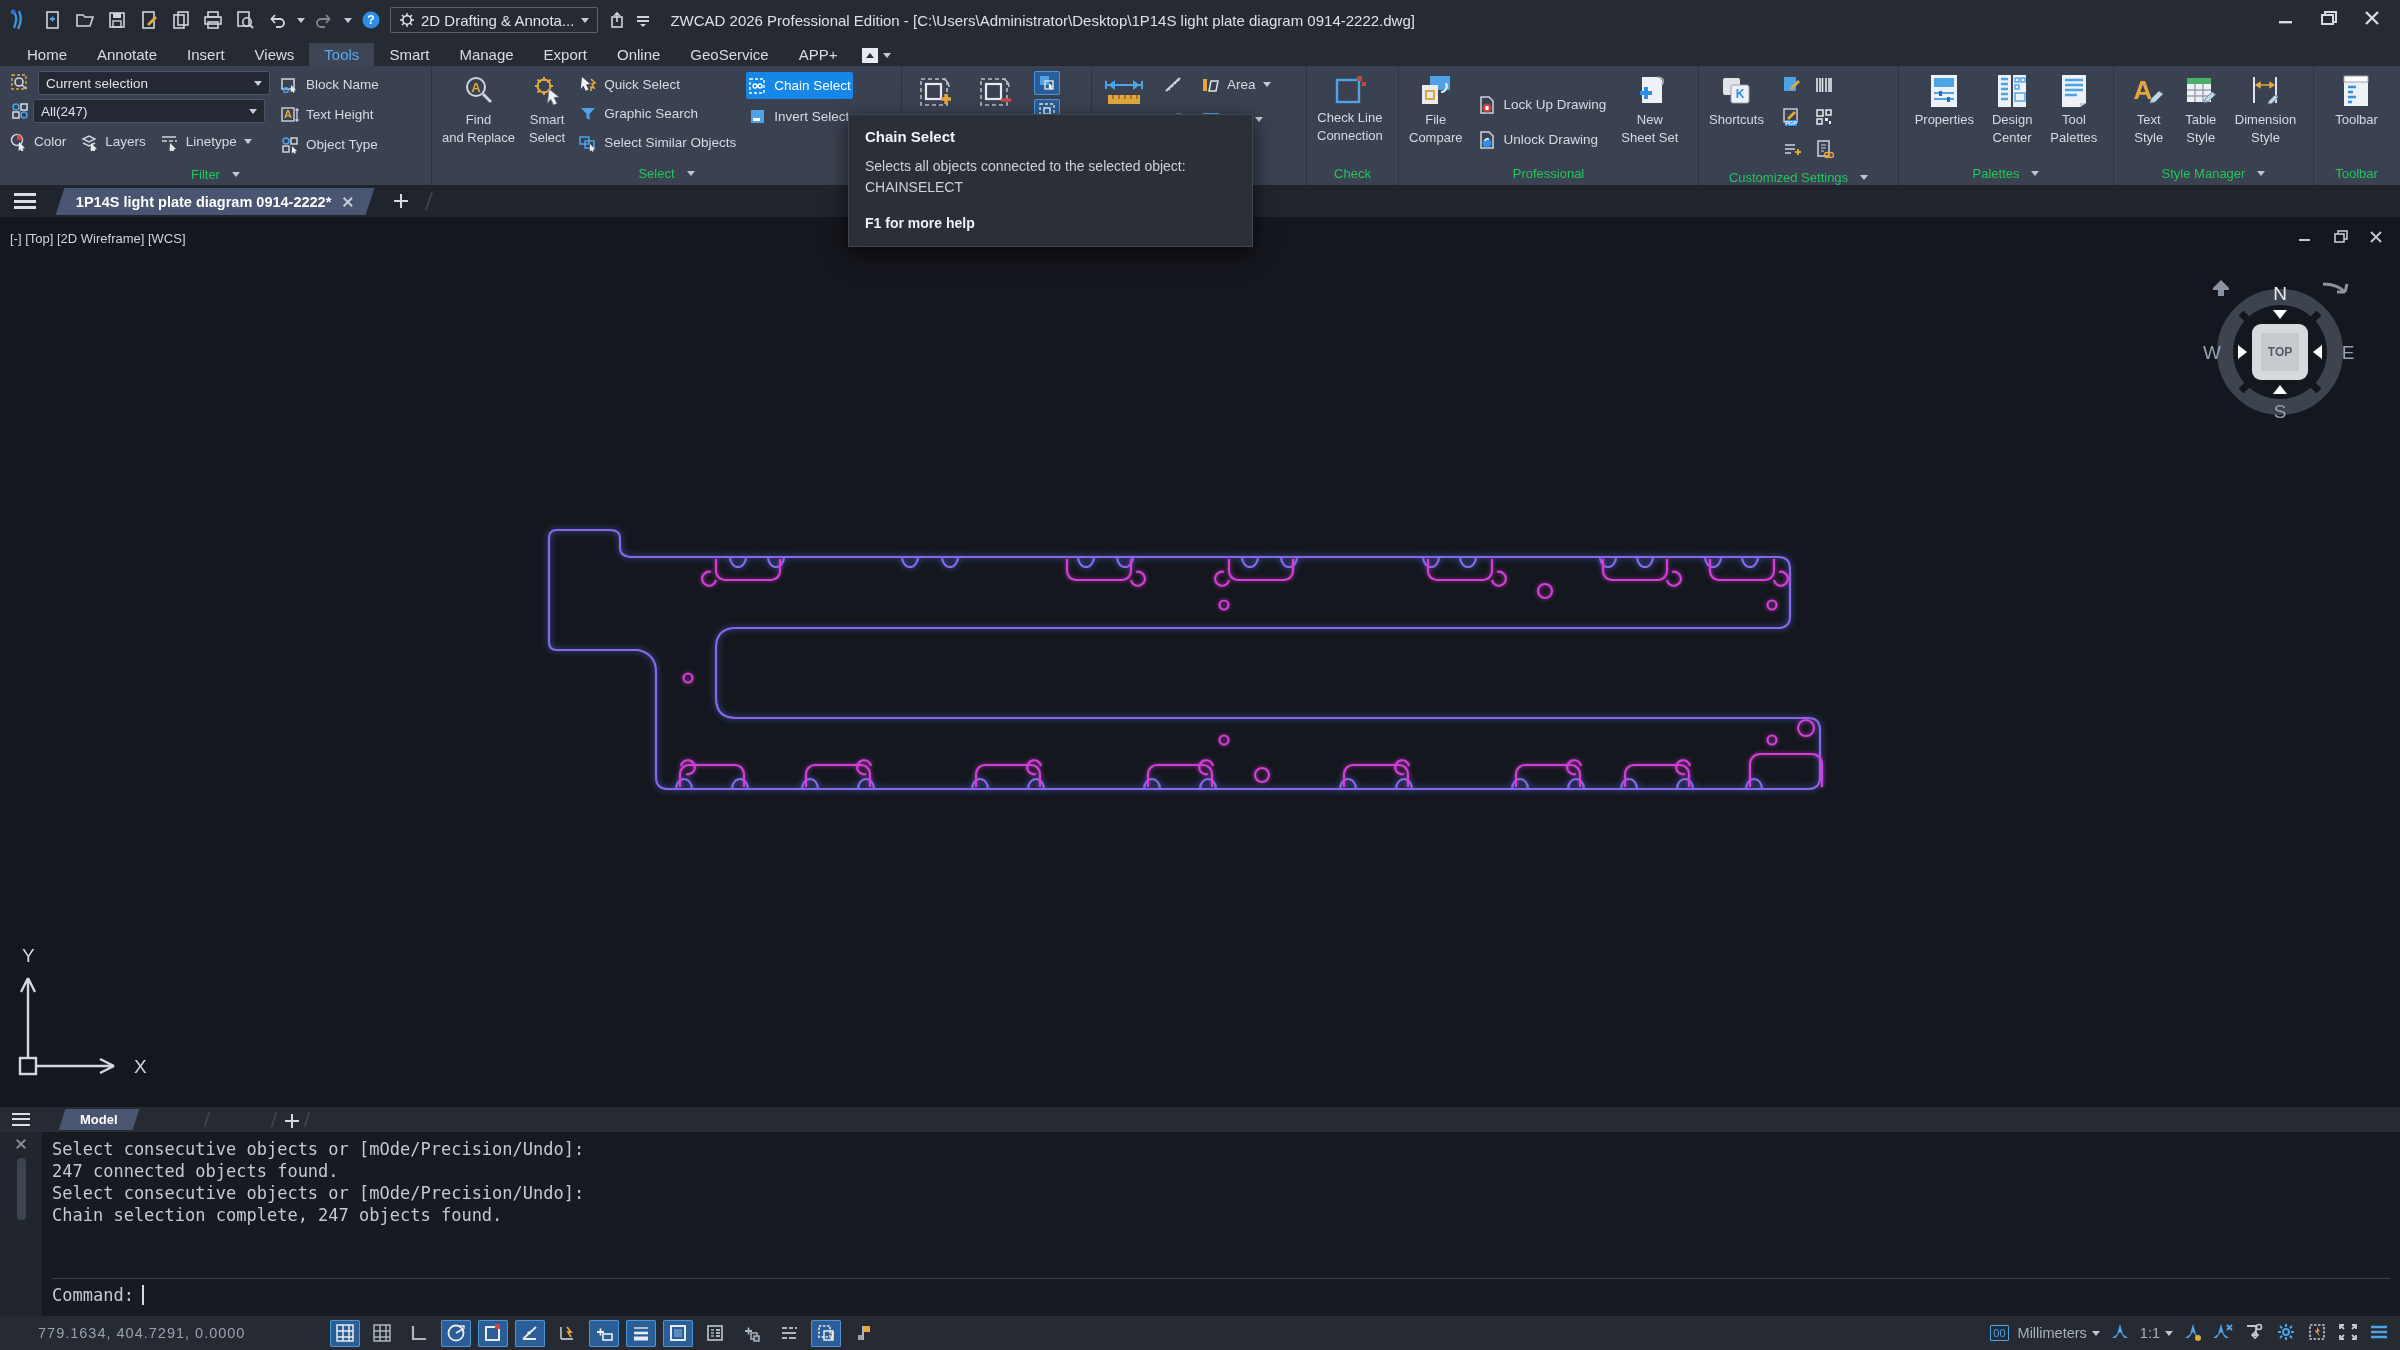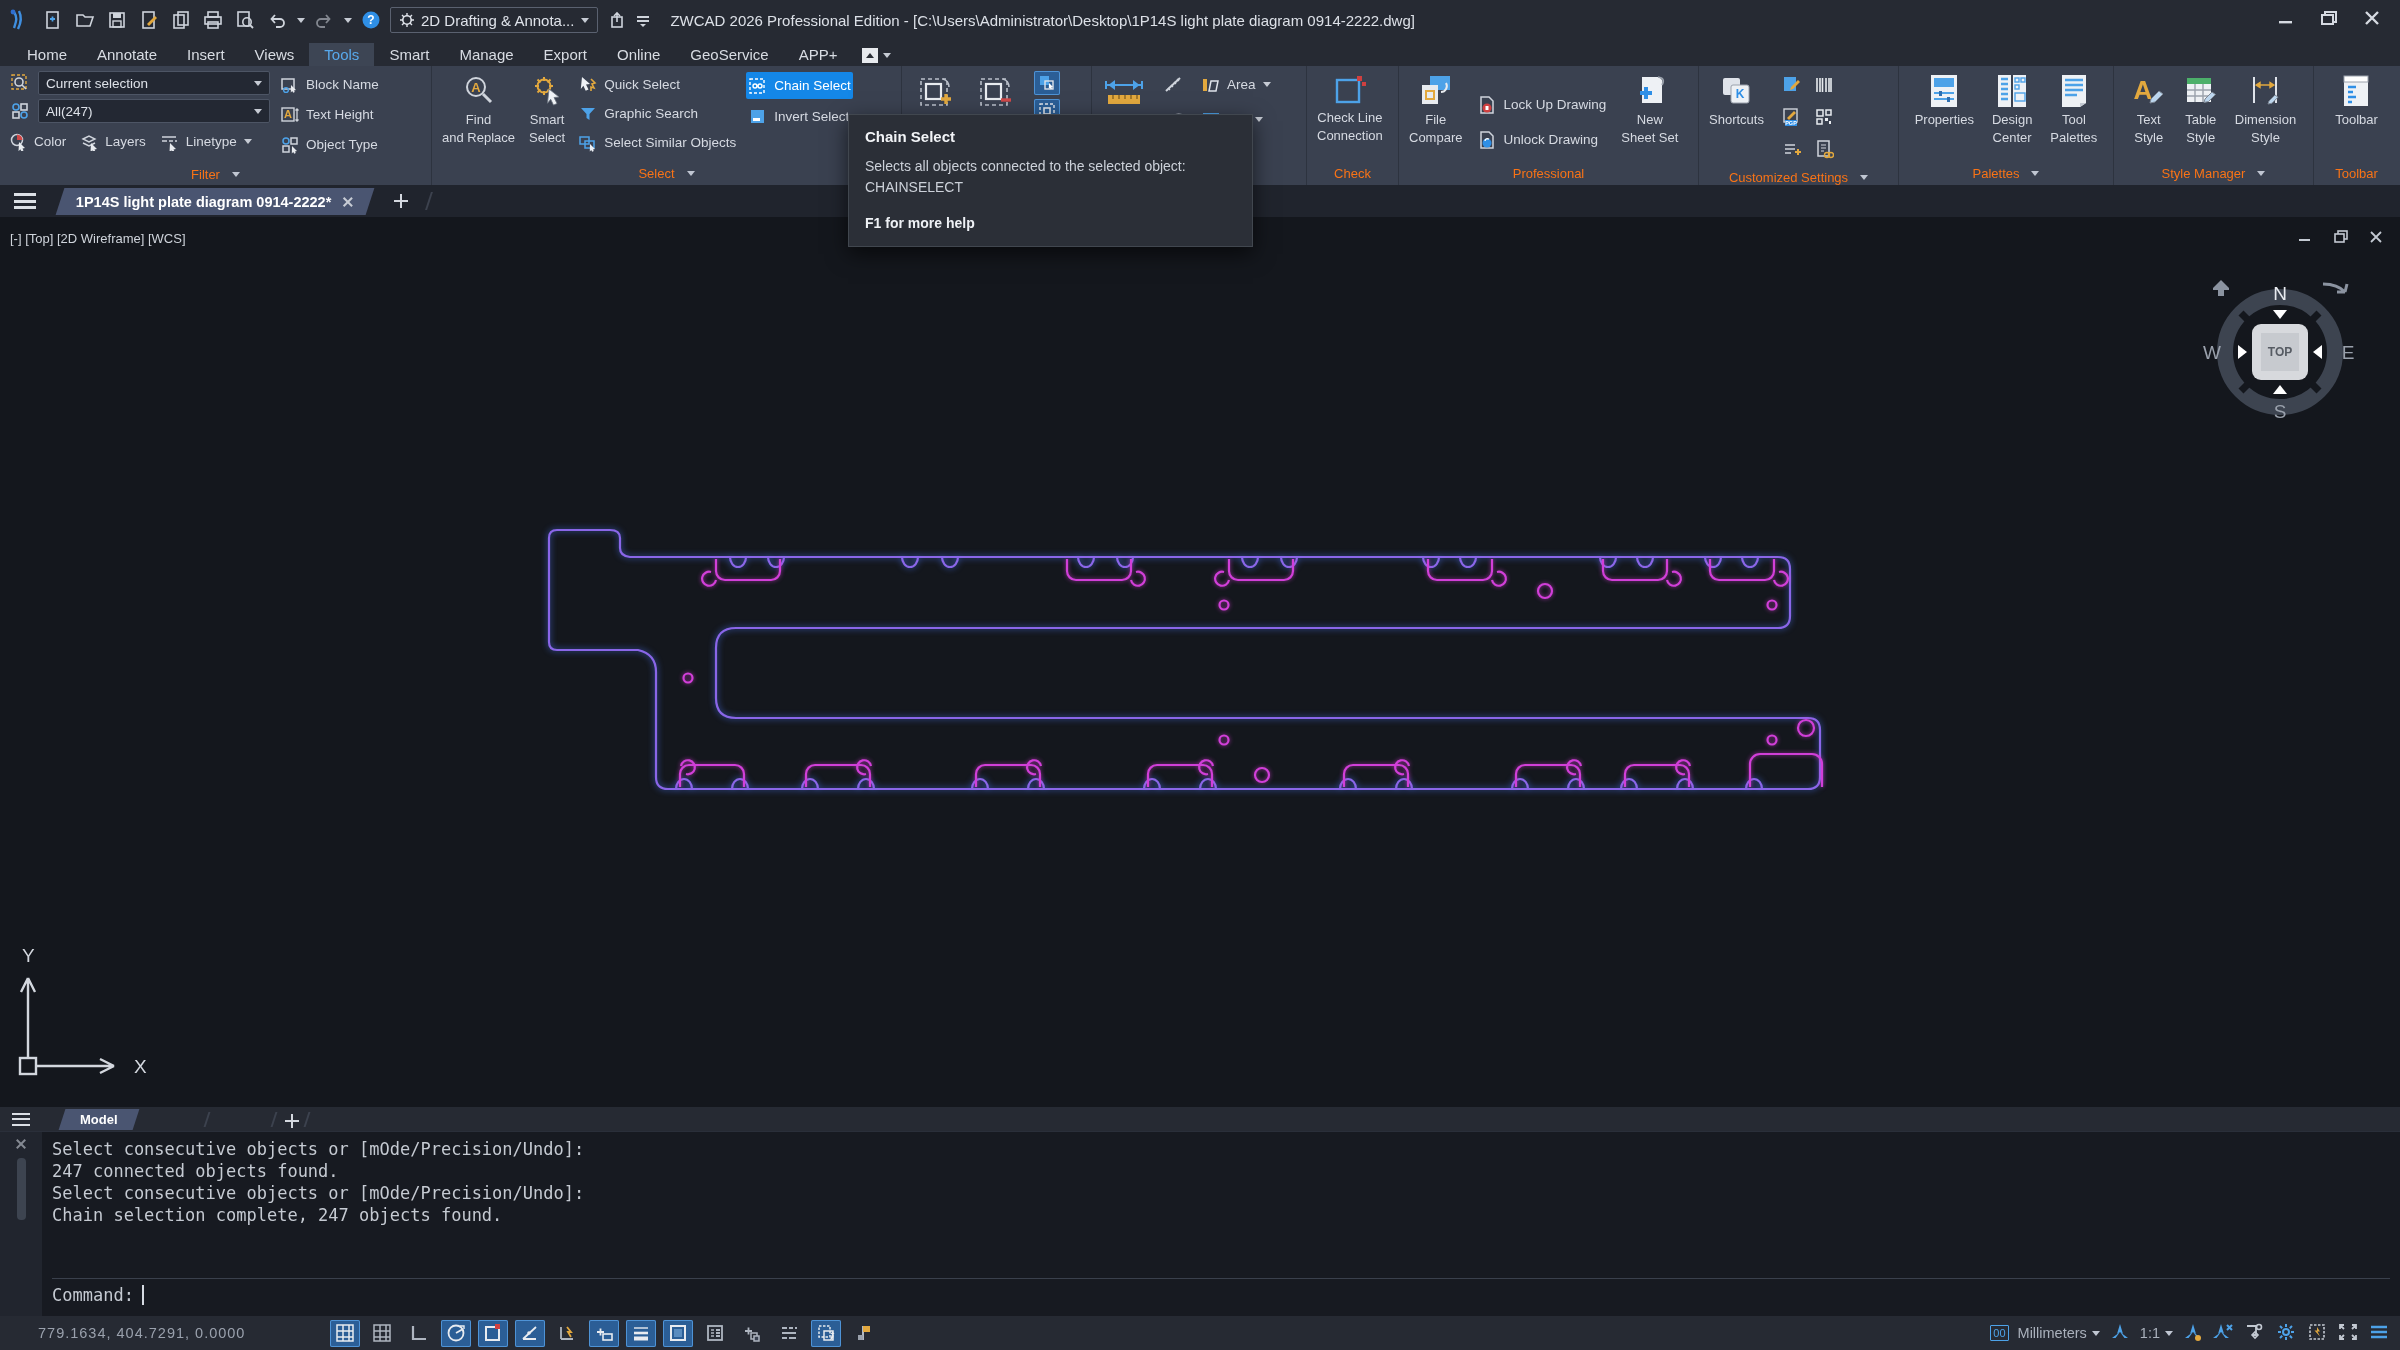--- a/index.html
+++ b/index.html
@@ -20,21 +20,21 @@
   .menubar{height:26px;background:#262a33;display:flex;align-items:flex-end;padding-left:12px;flex:0 0 auto;}
   .menu-item{font-size:15px;color:#d8dce3;padding:3px 15px;cursor:default;}
   .menu-item.active{background:#3d4554;color:#58a9ec;}
   .ribbon-collapse{display:flex;align-items:center;gap:4px;margin-left:10px;padding-bottom:3px;}
   .collapse-box{width:16px;height:15px;background:#e7eaee;display:flex;align-items:center;justify-content:center;}
   .collapse-box .upcar{width:0;height:0;border-left:4px solid transparent;border-right:4px solid transparent;border-bottom:5px solid #2a2e36;}
   
   .ribbon{height:119px;background:#3a4150;display:flex;flex:0 0 auto;}
   .rb-panel{display:flex;flex-direction:column;border-right:1px solid #2d333f;}
   .rb-body{flex:1;display:flex;align-items:flex-start;padding:5px 7px;gap:8px;}
-  .rb-label{height:23px;display:flex;align-items:center;justify-content:center;gap:12px;color:#f97316;font-size:13px;}
+  .rb-label{height:23px;display:flex;align-items:center;justify-content:center;gap:12px;color:#22c55e;font-size:13px;}
   .bigbtn{display:flex;flex-direction:column;align-items:center;gap:3px;font-size:13px;line-height:15px;text-align:center;color:#d6dae2;padding:2px 3px;border-radius:2px;}
   .bigbtn svg{display:block;}
   .smitem{display:flex;align-items:center;gap:6px;height:27px;font-size:13.5px;color:#d6dae2;white-space:nowrap;padding:0 2px;border-radius:2px;}
   .smcol{display:flex;flex-direction:column;justify-content:flex-start;}
   .combo{width:232px;height:24px;background:#232833;border:1px solid #4d5565;border-radius:2px;display:flex;align-items:center;padding:0 7px;font-size:13.5px;color:#dde1e8;}
   .combo .mini-car{margin-left:auto;}
   .hlrow{background:#1487e8;color:#fff;}
   .caret{width:0;height:0;border-left:4px solid transparent;border-right:4px solid transparent;border-top:5px solid #c0c6d2;}
   .ico24{width:26px;height:24px;display:flex;align-items:center;justify-content:center;}
   .hlico{background:#2b5e96;box-shadow:0 0 0 1px #4e93d6 inset;border-radius:2px;}
@@ -227,21 +227,21 @@
                   <rect x="2" y="2" width="14" height="14" fill="none" stroke="#e2a83e" stroke-dasharray="3 2" stroke-width="1.4"></rect>
                   <circle cx="9" cy="9" r="4" fill="none" stroke="#cfd4dc" stroke-width="1.6"></circle>
                   <path d="M12 12l4 4" stroke="#cfd4dc" stroke-width="1.6"></path>
                 </svg>
               </span>
             <div class="combo">
               <span>Current selection</span>
               <span class="mini-car"></span>
             </div>
           </div>
-          <div style="display:flex;align-items:flex-start;gap:5px">
+          <div style="display:flex;align-items:flex-start;">
             <span class="ico24">
                 <svg width="20" height="20" viewBox="0 0 20 20">
                   <circle cx="6" cy="6" r="3" fill="none" stroke="#4da2e8" stroke-width="1.6"></circle>
                   <rect x="11" y="3" width="6" height="6" fill="none" stroke="#cfd4dc" stroke-width="1.6"></rect>
                   <rect x="3" y="11" width="6" height="6" fill="none" stroke="#cfd4dc" stroke-width="1.6"></rect>
                   <circle cx="14" cy="14" r="3" fill="none" stroke="#4da2e8" stroke-width="1.6"></circle>
                 </svg>
               </span>
             <div class="combo">
               <span>All(247)</span>

